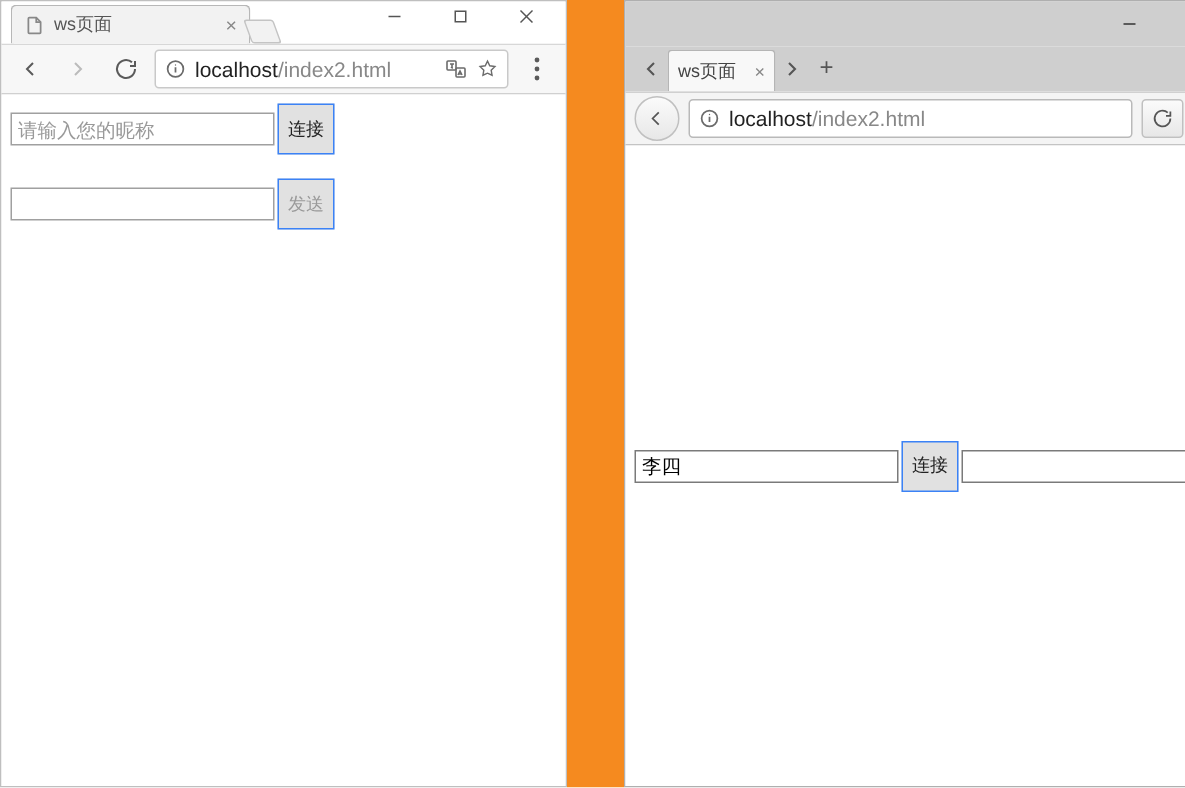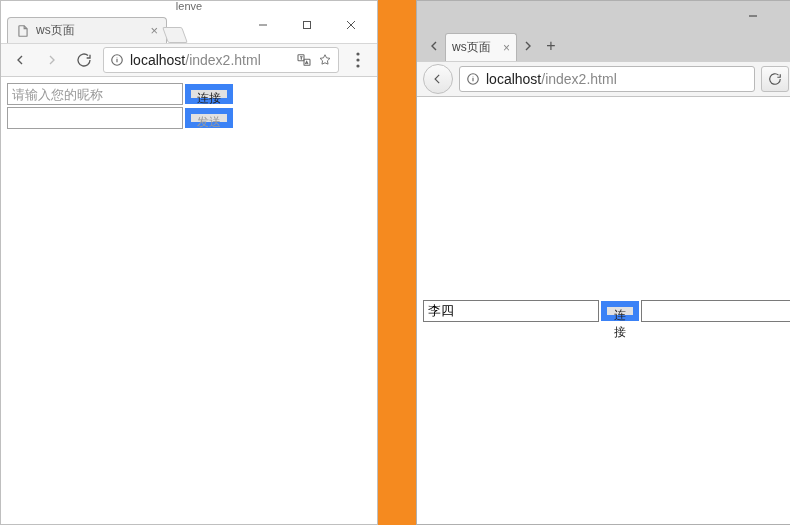--- a/index.html
+++ b/index.html
@@ -33,21 +33,21 @@
   .wl-omnibox .info-icon { width: 14px; height: 14px; color: #6b6b6b; }
   .wl-omnibox .info-icon svg { width: 14px; height: 14px; }
   .wl-omnibox .url { flex: 1; font-size: 14px; color: #888; white-space: nowrap; overflow: hidden; }
   .wl-omnibox .url .host { color: #222; }
   .wl-omnibox .translate-icon { width: 16px; height: 16px; color: #6b6b6b; cursor: pointer; }
   .wl-omnibox .translate-icon svg { width: 16px; height: 16px; }
   .wl-omnibox .star-icon { width: 14px; height: 14px; color: #6b6b6b; cursor: pointer; }
   .wl-omnibox .star-icon svg { width: 14px; height: 14px; }
   .wl-menu { width: 26px; height: 26px; display: flex; align-items: center; justify-content: center; color: #5a5a5a; cursor: pointer; }
   .wl-menu svg { width: 4px; height: 16px; }
-  .wl-content { flex: 1; background: #fff; padding: 6px; display: flex; flex-direction: column; gap: 2px; }
+  .wl-content { flex: 1; background: #fff; padding: 6px; display: flex; flex-direction: column; gap: 16px; }
 
   
   .win-right { flex: 1; height: 100%; display: flex; flex-direction: column; background: #fff; border: 1px solid #afafaf; }
   .wr-titlebar { height: 30px; background: #cfcfcf; display: flex; align-items: center; }
   .wr-winbtns { display: flex; margin-left: auto; }
   .wr-winbtn { width: 44px; height: 28px; display: flex; align-items: center; justify-content: center; color: #333; cursor: pointer; }
   .wr-winbtn svg { width: 10px; height: 10px; }
   .wr-tabbar { height: 30px; background: #cfcfcf; display: flex; align-items: stretch; padding: 0 6px; gap: 0; }
   .wr-tabnav { width: 22px; display: flex; align-items: center; justify-content: center; color: #555; cursor: pointer; }
   .wr-tabnav svg { width: 10px; height: 10px; }
@@ -68,31 +68,28 @@
   .wr-navbtn { width: 28px; height: 26px; border: 1px solid #c0c0c0; border-radius: 3px; background: linear-gradient(#fbfbfb,#e7e7e7); display: flex; align-items: center; justify-content: center; color: #555; cursor: pointer; }
   .wr-navbtn svg { width: 14px; height: 14px; }
   .wr-menu { width: 28px; height: 26px; display: flex; align-items: center; justify-content: center; color: #444; cursor: pointer; border: 1px solid #c0c0c0; border-radius: 3px; background: linear-gradient(#fbfbfb,#e7e7e7); }
   .wr-menu svg { width: 14px; height: 12px; }
   .wr-content { flex: 1; background: #fff; padding: 6px; display: flex; flex-direction: row; gap: 2px; }
 
   
   .form-row { display: flex; align-items: center; }
   .txt { width: 176px; height: 22px; border: 1px solid #7a7a7a; background: #fff; font-size: 13px; padding: 0 4px; color: #000; font-family: inherit; }
   .txt::placeholder { color: #9a9a9a; }
-  .btn { height: 20px; min-width: 38px; padding: 0 6px; border: 6px solid #3b82f6; background: #e1e1e1; font-size: 12px; color: #222; cursor: pointer; margin-left: 2px; font-family: inherit; }
+  .btn { height: 34px; min-width: 38px; padding: 0 6px; border: 1px solid #3b82f6; background: #e1e1e1; font-size: 12px; color: #222; cursor: pointer; margin-left: 2px; font-family: inherit; }
   .btn:disabled { color: #999; cursor: default; }
   .win-left .txt { border-color: #a0a0a0; }
 </style>
 </head>
 <body>
 
 <div class="win-left">
-  <div class="wl-topstrip">
-    <span class="os-user">lenve</span>
-  </div>
   <div class="wl-titlebar">
     <div class="wl-tabstrip">
       <div class="wl-tab">
         <span class="favicon">
           <svg viewBox="0 0 24 24" fill="none" stroke="#888" stroke-width="2">
               <path d="M14 3H6a1 1 0 0 0-1 1v16a1 1 0 0 0 1 1h12a1 1 0 0 0 1-1V8z"></path>
               <path d="M14 3v5h5"></path>
             </svg>
         </span>
         <span class="tabtitle">ws页面</span>

